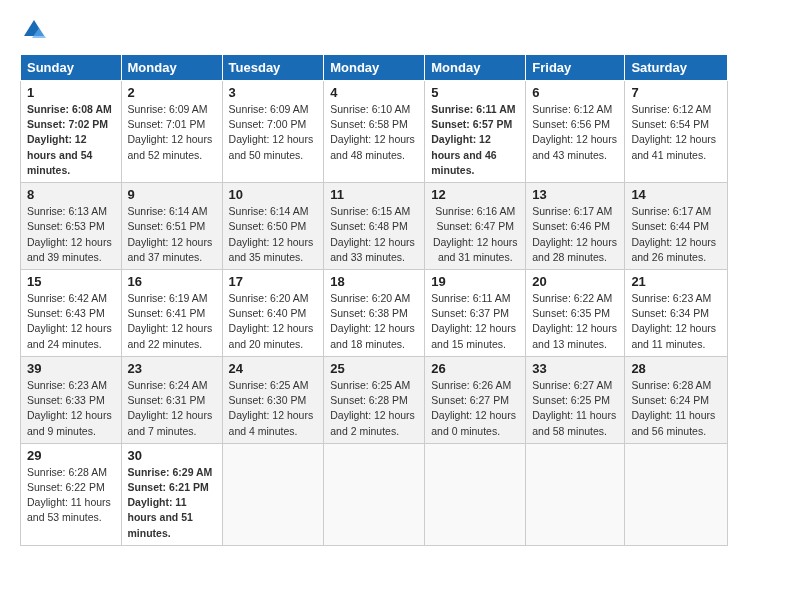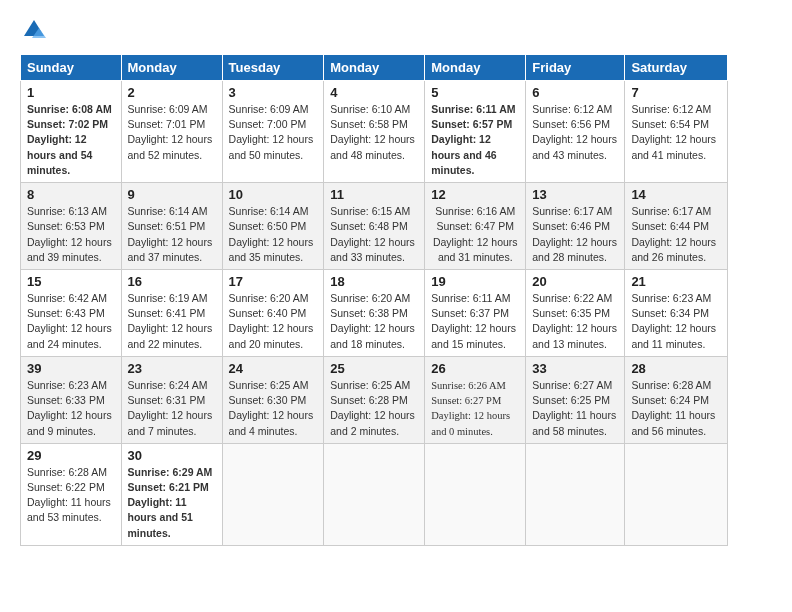--- a/index.html
+++ b/index.html
@@ -285,21 +285,21 @@
 Daylight: 12 hours and 4 minutes.</div>
           </td>
           <td>
             <span class="day-num">25</span>
             <div class="day-info" style="white-space: pre-line;">Sunrise: 6:25 AM
 Sunset: 6:28 PM
 Daylight: 12 hours and 2 minutes.</div>
           </td>
           <td>
             <span class="day-num">26</span>
-            <div class="day-info" style="white-space: pre-line; font-family: Liberation Serif, serif;">Sunrise: 6:26 AM
+            <div class="day-info" style="white-space: pre-line;">Sunrise: 6:26 AM
 Sunset: 6:27 PM
 Daylight: 12 hours and 0 minutes.</div>
           </td>
           <td>
             <span class="day-num">33</span>
             <div class="day-info" style="white-space: pre-line;">Sunrise: 6:27 AM
 Sunset: 6:25 PM
 Daylight: 11 hours and 58 minutes.</div>
           </td>
           <td>

